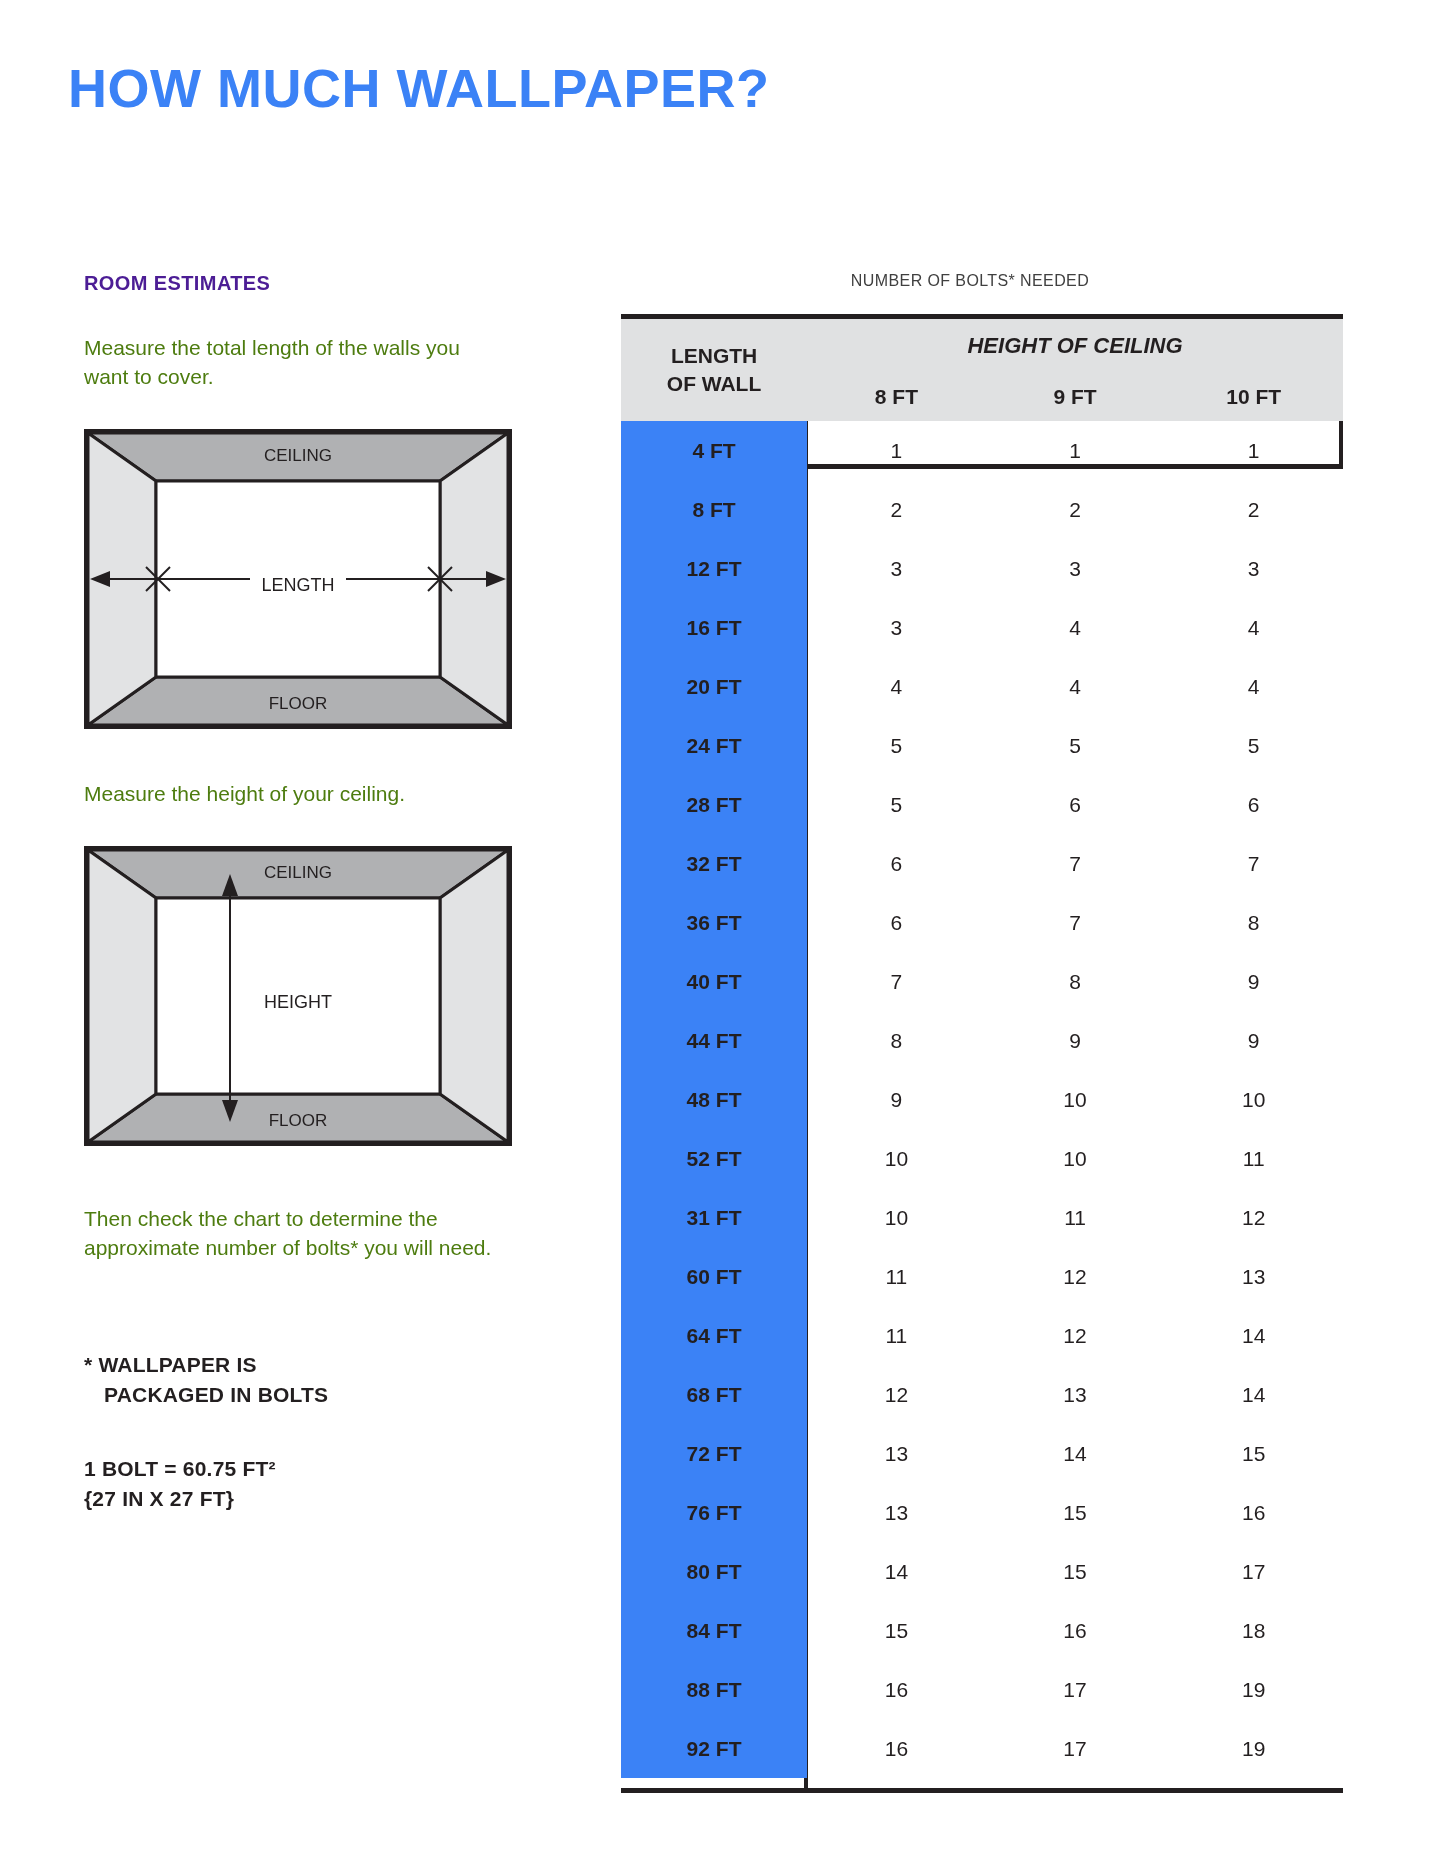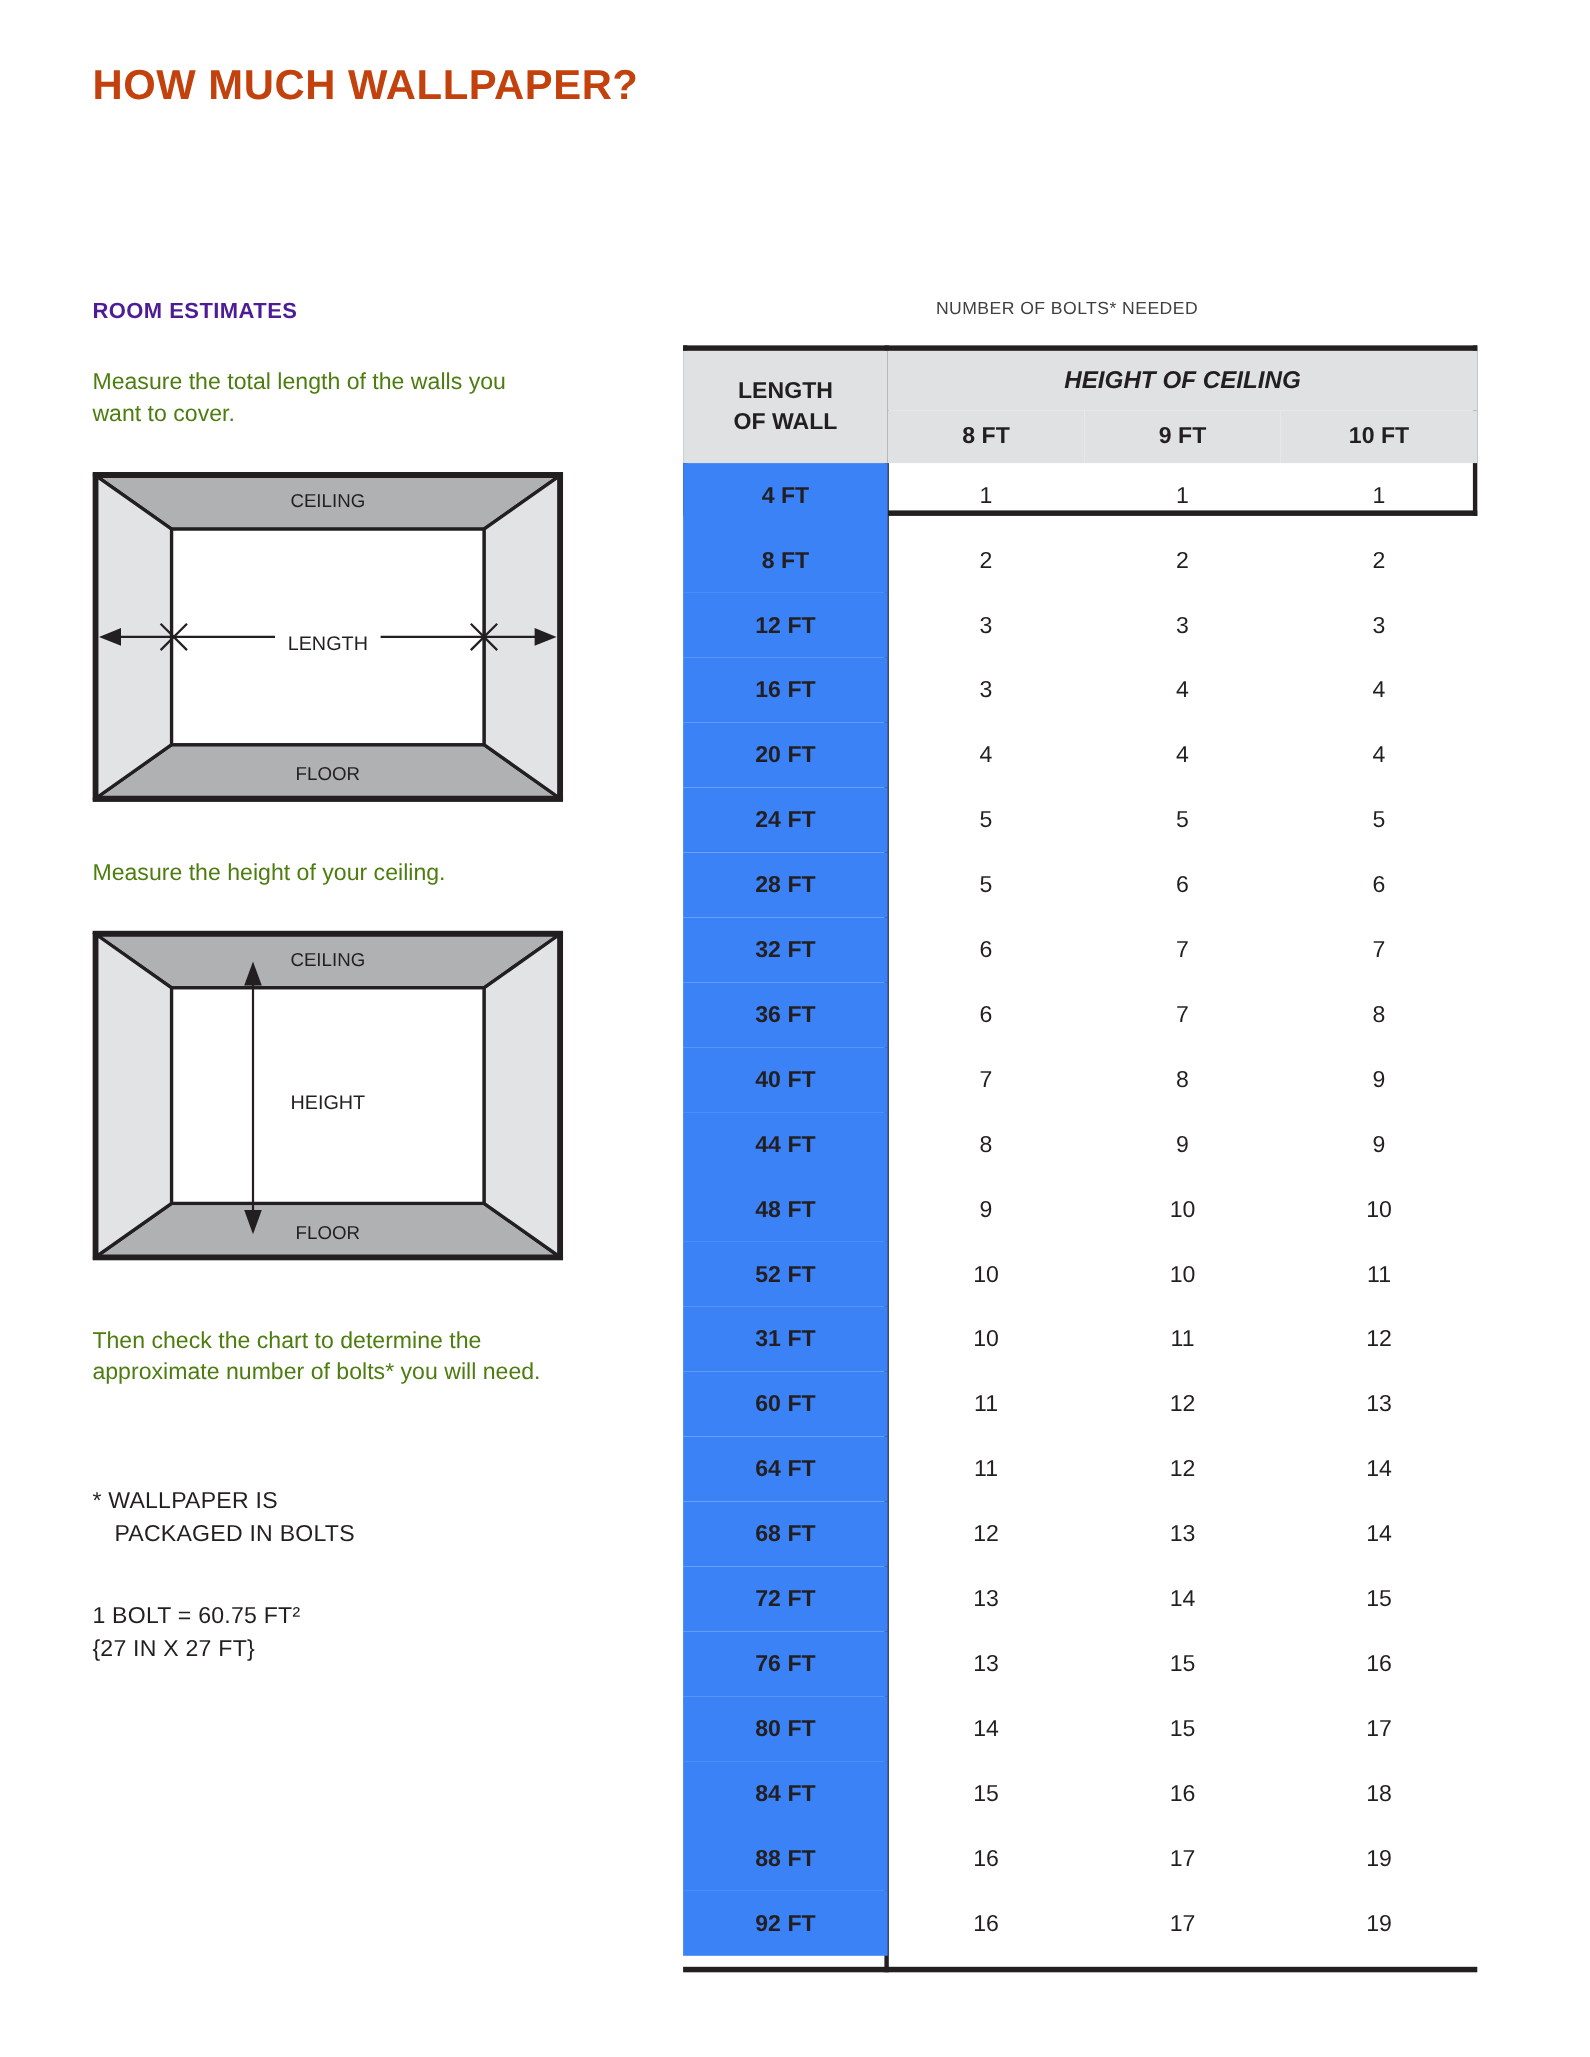--- a/index.html
+++ b/index.html
@@ -18,26 +18,26 @@
   .page {
     position: relative;
     width: 1445px;
     height: 1870px;
     box-sizing: border-box;
   }
 
   
   .title {
     position: absolute;
-    left: 84px;
+    left: 68px;
     top: 57px;
-    font-size: 38px;
+    font-size: 54px;
     font-weight: bold;
     letter-spacing: 0.5px;
-    color: #c2410c;
+    color: #3b82f6;
   }
 
   
   .left-col {
     position: absolute;
     left: 84px;
     top: 272px;
     width: 420px;
   }
   .section-head {
@@ -58,21 +58,21 @@
   .diagram {
     width: 428px;
     height: 310px;
     margin: 38px 0 0 0;
     position: relative;
   }
   .diagram svg { display: block; }
 
   .note-bold {
     font-size: 21px;
-    font-weight: normal;
+    font-weight: bold;
     line-height: 30px;
     margin: 0;
     letter-spacing: 0.2px;
   }
 
   
   .table-head {
     position: absolute;
     left: 620px;
     top: 272px;

